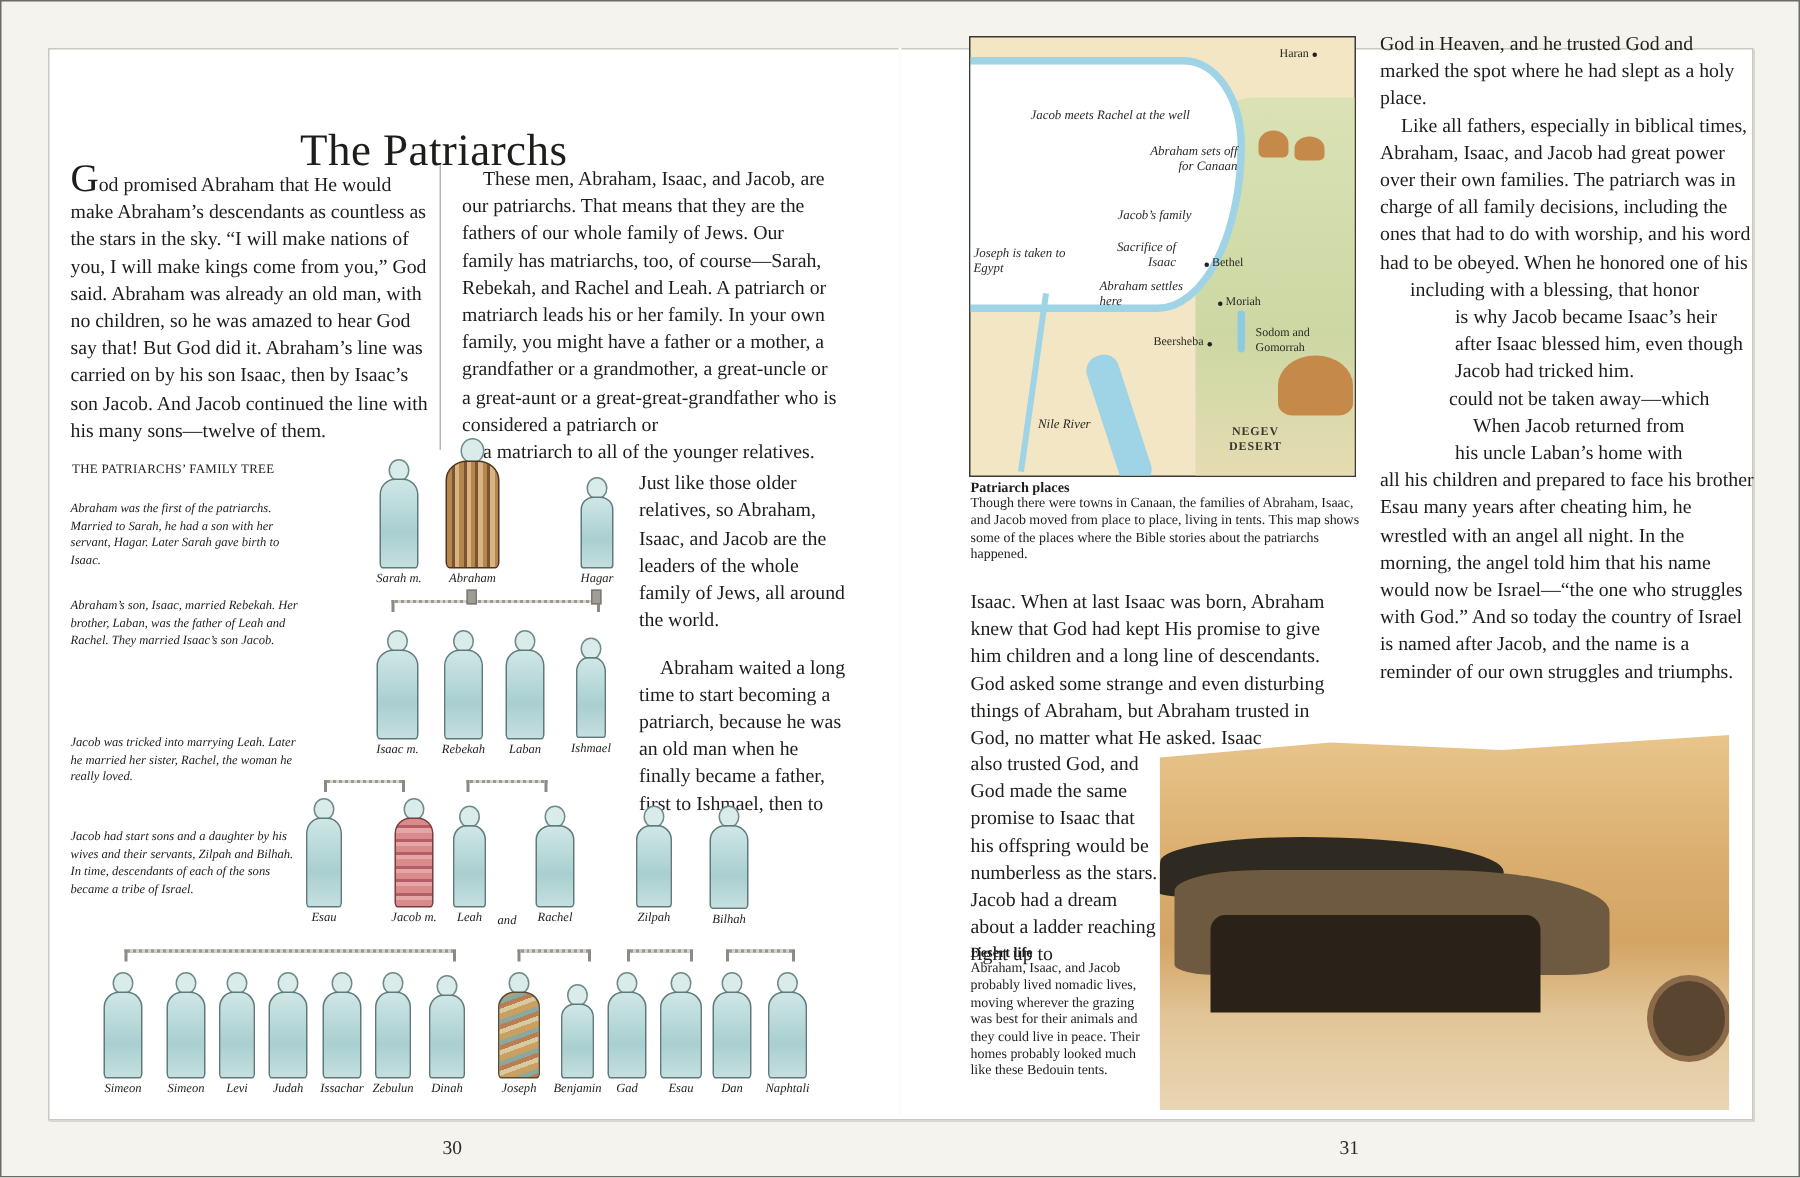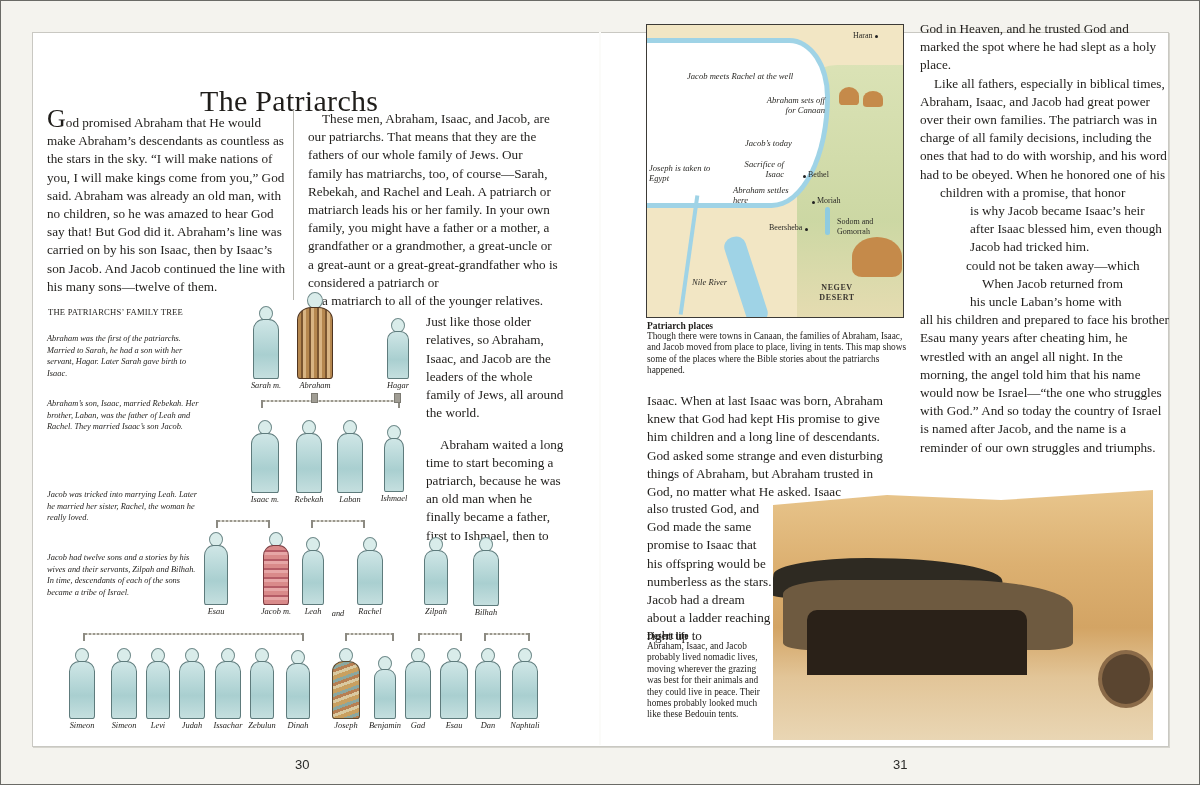--- a/index.html
+++ b/index.html
@@ -63,21 +63,21 @@
   .desert-cap { position:absolute; left:647px; top:631px; width:125px; }
 
   .tent { position:absolute; left:773px; top:490px; width:380px; height:250px; overflow:hidden;
           background:linear-gradient(180deg,#e8c58c 0%,#dcb071 30%,#d3a464 55%,#e2c598 75%,#e9d6b4 100%);
           clip-path:polygon(0 6%,30% 2%,60% 4%,100% 0,100% 100%,0 100%); }
   .tent .roof { position:absolute; left:0; top:68px; width:230px; height:40px; background:#2e2a22; border-radius:40% 60% 10% 10%; transform:skewX(-8deg); }
   .tent .canopy { position:absolute; left:10px; top:90px; width:290px; height:70px; background:#6e5a40; border-radius:20% 40% 10% 10%; }
   .tent .inside { position:absolute; left:34px; top:120px; width:220px; height:65px; background:#2a2118; border-radius:10px 10px 0 0; }
   .tent .drum { position:absolute; left:325px; top:160px; width:48px; height:50px; border-radius:50%; background:#5a4530; border:4px solid #8a6a48; }
 
-  .pagenum { position:absolute; top:757px; font-family:Liberation Sans, sans-serif; font-size:13px; color:#2a2a28; }
+  .pagenum { position:absolute; top:757px; font-family:Liberation Serif, serif; font-size:13px; color:#2a2a28; }
 </style>
 </head>
 <body>
 
 <div class="frame"></div>
 <div class="page left"></div>
 <div class="page right"></div>
 <div class="gutter"></div>
 
 <h1 class="title">The Patriarchs</h1>
@@ -94,21 +94,21 @@
 </div>
 <div class="col2b body">
   <p>Just like those older relatives, so Abraham, Isaac, and Jacob are the leaders of the whole family of Jews, all around the world.</p>
   <p class="indent">Abraham waited a long time to start becoming a patriarch, because he was an old man when he finally became a father, first to Ishmael, then to</p>
 </div>
 
 <div class="ft-title">THE PATRIARCHS’ FAMILY TREE</div>
 <div class="ft-note" style="top:333px">Abraham was the first of the patriarchs. Married to Sarah, he had a son with her servant, Hagar. Later Sarah gave birth to Isaac.</div>
 <div class="ft-note" style="top:398px">Abraham’s son, Isaac, married Rebekah. Her brother, Laban, was the father of Leah and Rachel. They married Isaac’s son Jacob.</div>
 <div class="ft-note" style="top:489px">Jacob was tricked into marrying Leah. Later he married her sister, Rachel, the woman he really loved.</div>
-<div class="ft-note" style="top:552px">Jacob had twelve sons and a stories by his wives and their servants, Zilpah and Bilhah. In time, descendants of each of the sons became a tribe of Israel.</div>
+<div class="ft-note" style="top:552px">Jacob had start sons and a daughter by his wives and their servants, Zilpah and Bilhah. In time, descendants of each of the sons became a tribe of Israel.</div>
 
 <div class="fig" style="left:246px;top:306px;width:40px">
   <div class="head"></div>
   <div class="body-shape robe-blue" style="width:24px;height:58px"></div>
   <span class="cap">Sarah  m.</span>
 </div>
 <div class="fig" style="left:290px;top:292px;width:50px">
   <div class="head" style="width:14px;height:15px"></div>
   <div class="body-shape robe-brown" style="width:34px;height:70px"></div>
   <span class="cap">Abraham</span>
@@ -261,21 +261,21 @@
   <div class="deadsea"></div>
   <div class="nile"></div>
   <div class="camel" style="left:192px;top:62px;width:20px;height:18px"></div>
   <div class="camel" style="left:216px;top:66px;width:20px;height:16px"></div>
   <div class="camel" style="left:205px;top:212px;width:50px;height:40px"></div>
 
   <span class="lbl b" style="left:206px;top:6px">Haran</span>
   <span class="dot" style="left:228px;top:10px"></span>
   <span class="lbl" style="left:40px;top:46px">Jacob meets Rachel at the well</span>
   <span class="lbl" style="left:110px;top:70px;width:68px;text-align:right">Abraham sets off for Canaan</span>
-  <span class="lbl" style="left:98px;top:113px">Jacob’s today</span>
+  <span class="lbl" style="left:98px;top:113px">Jacob’s family</span>
   <span class="lbl" style="left:95px;top:134px;width:42px;text-align:right">Sacrifice of Isaac</span>
   <span class="lbl" style="left:2px;top:138px;width:64px;">Joseph is taken to Egypt</span>
   <span class="lbl" style="left:86px;top:160px;width:60px">Abraham settles here</span>
   <span class="dot" style="left:156px;top:150px"></span>
   <span class="lbl b" style="left:161px;top:145px">Bethel</span>
   <span class="dot" style="left:165px;top:176px"></span>
   <span class="lbl b" style="left:170px;top:171px">Moriah</span>
   <span class="lbl b" style="left:190px;top:192px;width:50px">Sodom and Gomorrah</span>
   <span class="lbl b" style="left:122px;top:198px">Beersheba</span>
   <span class="dot" style="left:158px;top:203px"></span>
@@ -303,21 +303,21 @@
 <div class="tent">
   <div class="roof"></div>
   <div class="canopy"></div>
   <div class="inside"></div>
   <div class="drum"></div>
 </div>
 
 <div class="col-r r2 body">
   <p>God in Heaven, and he trusted God and marked the spot where he had slept as a holy place.</p>
   <p class="indent">Like all fathers, especially in biblical times, Abraham, Isaac, and Jacob had great power over their own families. The patriarch was in charge of all family decisions, including the ones that had to do with worship, and his word had to be obeyed. When he honored one of his</p>
-  <p style="padding-left:20px">children with a promise, that honor</p>
+  <p style="padding-left:20px">including with a blessing, that honor</p>
   <p style="padding-left:50px">is why Jacob became Isaac’s heir after Isaac blessed him, even though Jacob had tricked him.</p>
   <p style="padding-left:46px">could not be taken away—which</p>
   <p style="padding-left:62px">When Jacob returned from</p>
   <p style="padding-left:50px">his uncle Laban’s home with</p>
   <p>all his children and prepared to face his brother Esau many years after cheating him, he wrestled with an angel all night. In the morning, the angel told him that his name would now be Israel—“the one who struggles with God.” And so today the country of Israel is named after Jacob, and the name is a reminder of our own struggles and triumphs.</p>
 </div>
 
 <div class="pagenum" style="left:893px">31</div>
 
 </body></html>

